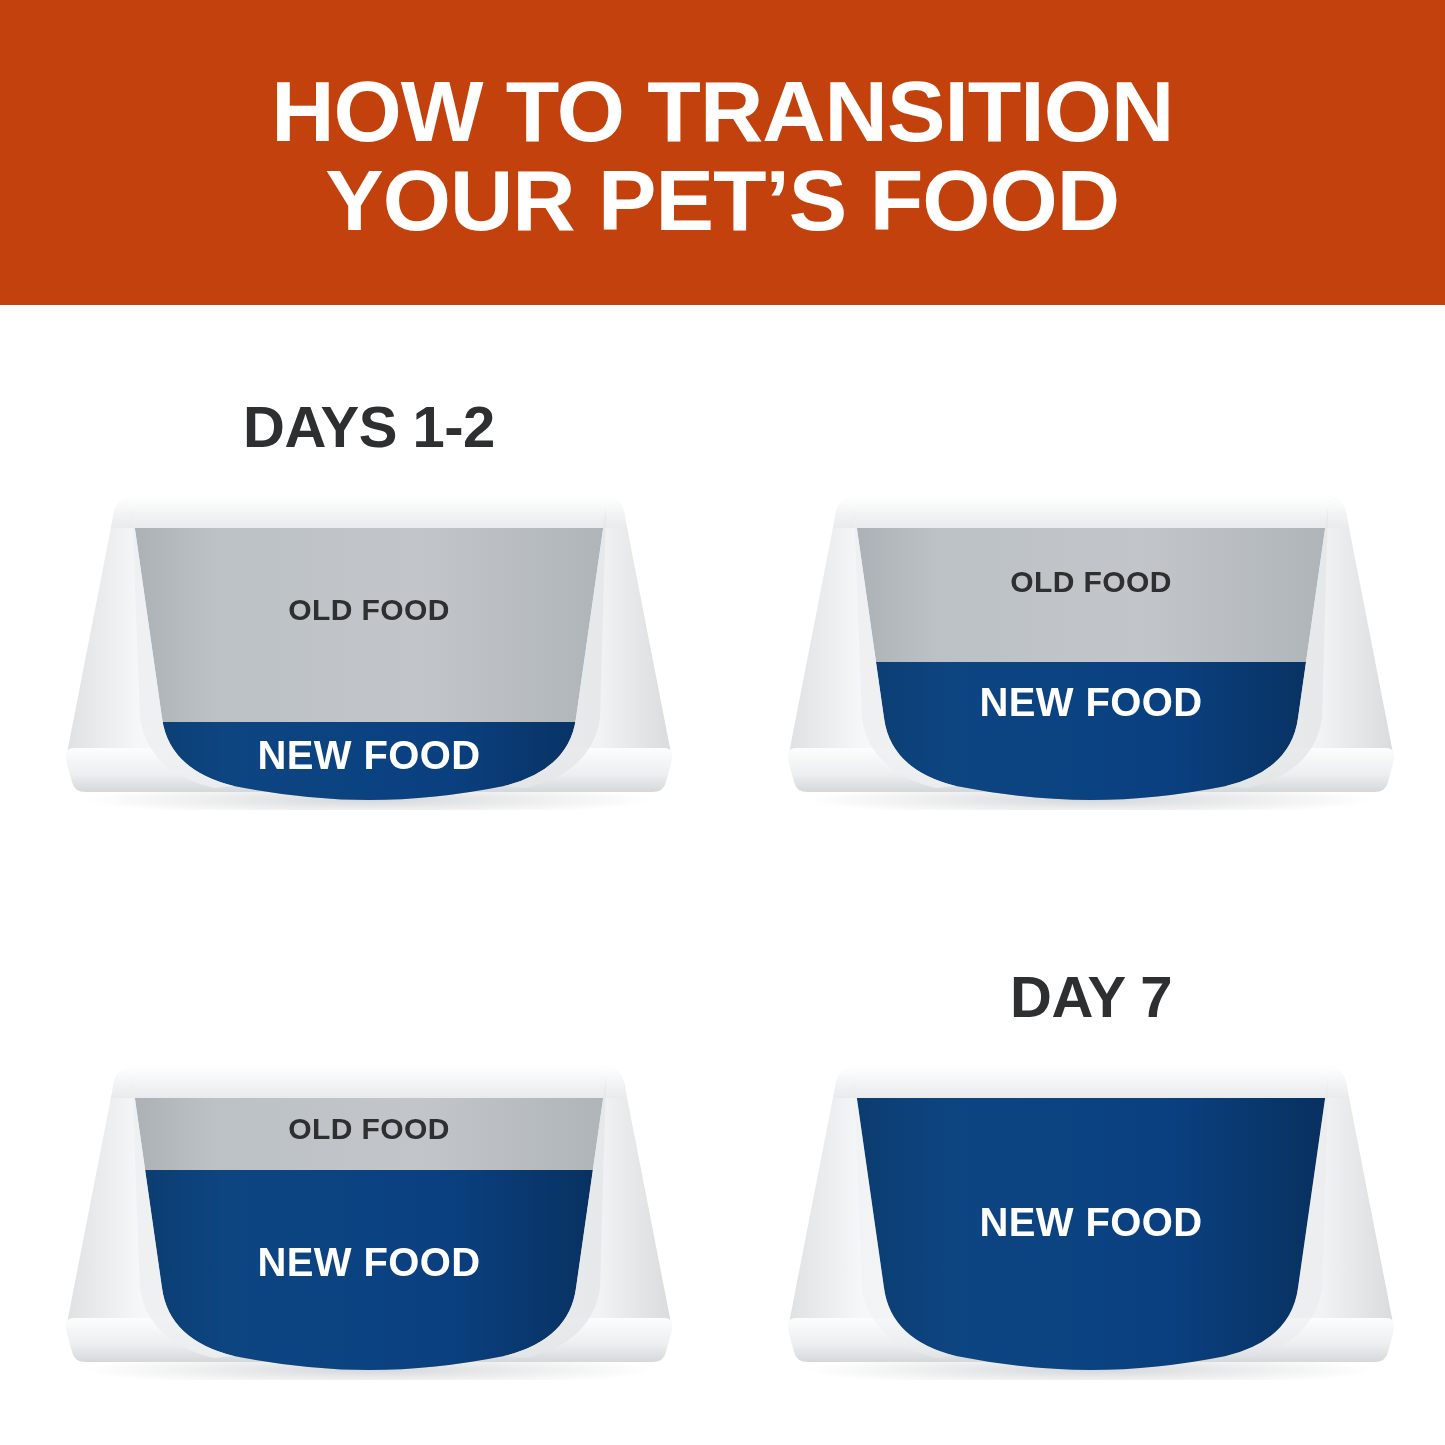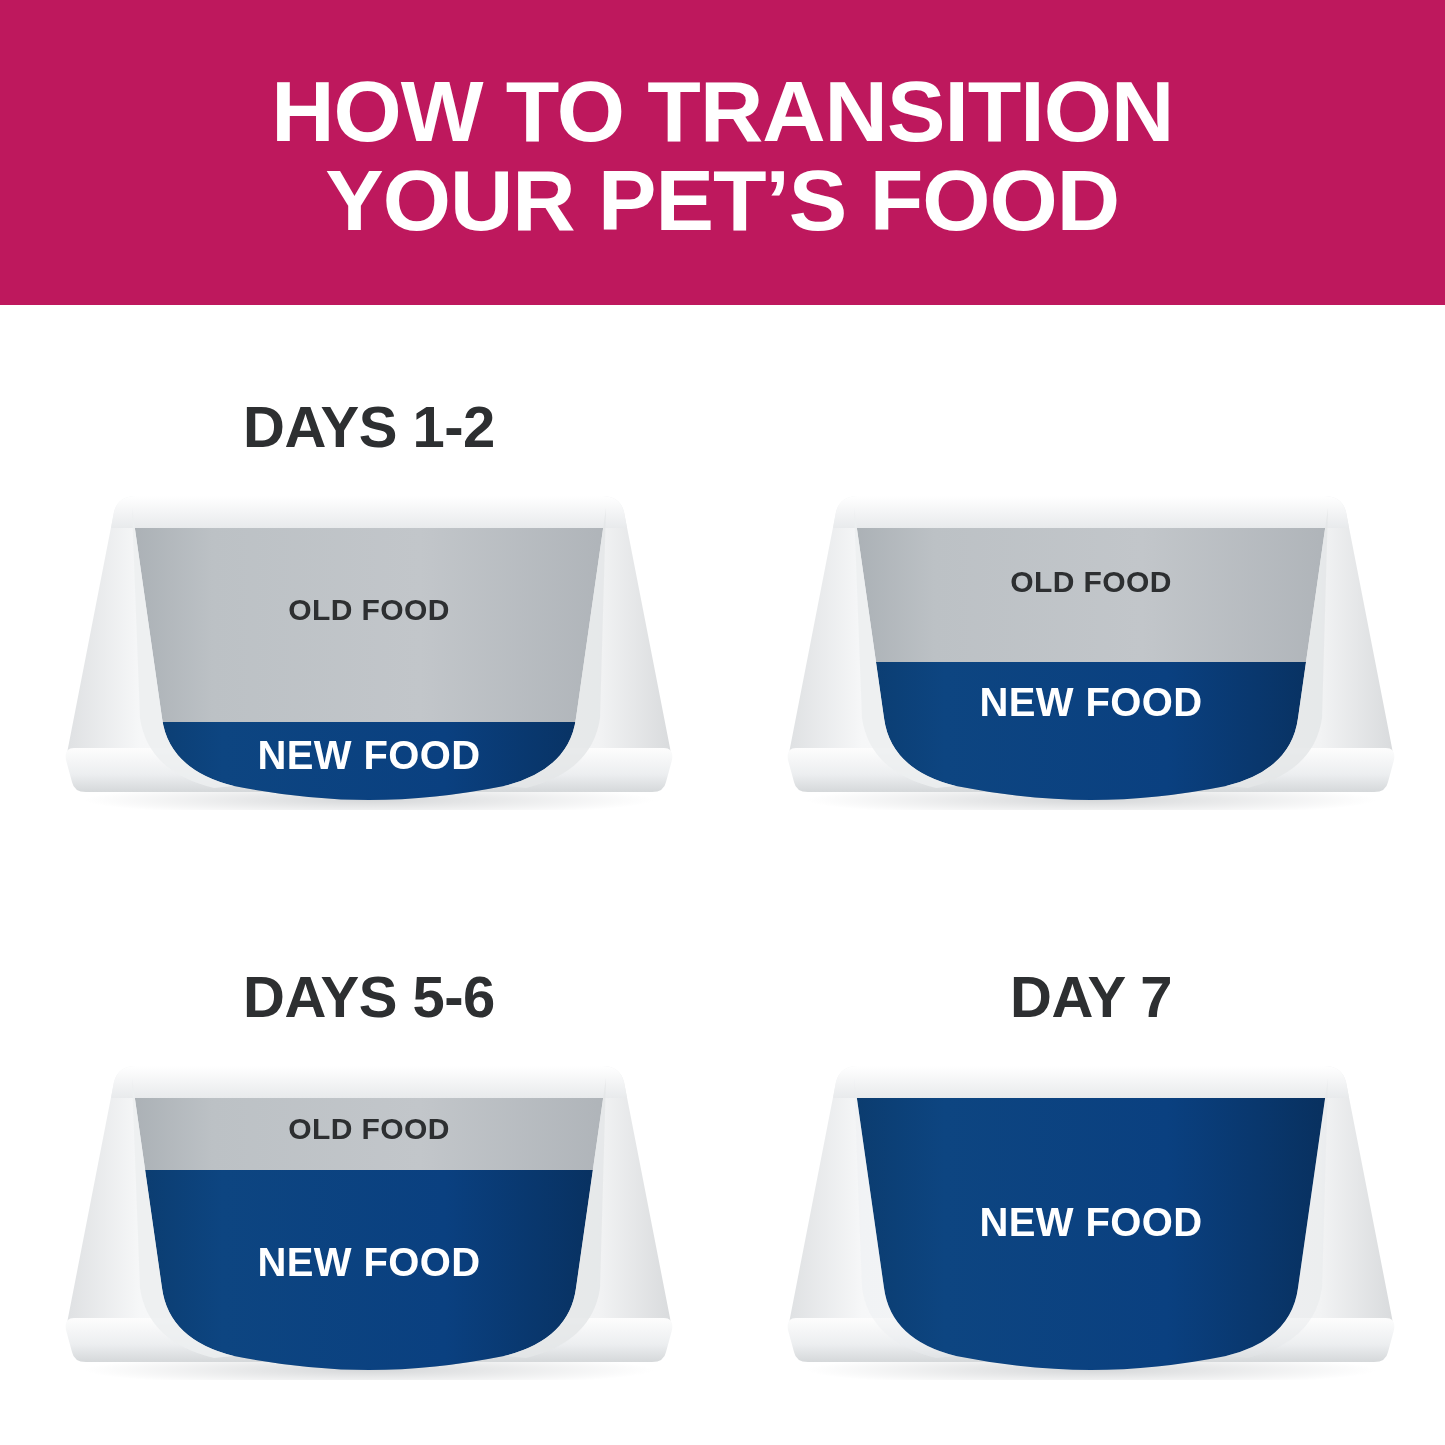--- a/index.html
+++ b/index.html
@@ -7,21 +7,21 @@
     width:1445px;height:1445px;
     background:#ffffff;
     font-family:"Liberation Sans","DejaVu Sans",sans-serif;
     overflow:hidden;
     position:relative;
   }
 
   
   .header{
     position:absolute;left:0;top:0;width:1445px;height:305px;
-    background:#be185d;
+    background:#c2410c;
     display:flex;flex-direction:column;
     align-items:center;justify-content:center;
     box-sizing:border-box;
     padding-top:6px;
   }
   .header-title-line{
     color:#ffffff;
     font-weight:bold;
     font-size:86px;
     line-height:1.03;
@@ -202,21 +202,20 @@
         <path d="M 72 6 L 538 6 Q 556 6 560 22 L 563 38 L 47 38 L 50 22 Q 54 6 72 6 Z" fill="url(#rimG1)"></path>
         <path d="M 68 18 L 98 228 Q 105 280 170 296 L 150 298 Q 84 282 76 228 Z" fill="#eceef0" opacity="0.85"></path>
         <path d="M 542 18 L 512 228 Q 505 280 440 296 L 462 298 Q 528 282 536 228 Z" fill="#e4e6e8" opacity="0.85"></path>
       </svg>
       <div class="food-label old-label" style="top:75px">OLD FOOD</div>
       <div class="food-label new-label" style="top:190px">NEW FOOD</div>
     </div>
   </div>
 
   <div class="cell cell-2">
-    <div class="cell-label">DAYS 5-6</div>
     <div class="bowl-wrap">
       <svg class="bowl-svg" viewBox="0 0 610 320">
         <defs>
           <linearGradient id="bodyG2" x1="0" y1="0" x2="1" y2="0">
             <stop offset="0" stop-color="#dfe1e3"></stop>
               <stop offset="0.12" stop-color="#f6f7f8"></stop>
             <stop offset="0.5" stop-color="#fbfbfc"></stop>
               <stop offset="0.88" stop-color="#f2f3f4"></stop>
             <stop offset="1" stop-color="#d9dbdd"></stop>
           </linearGradient>

